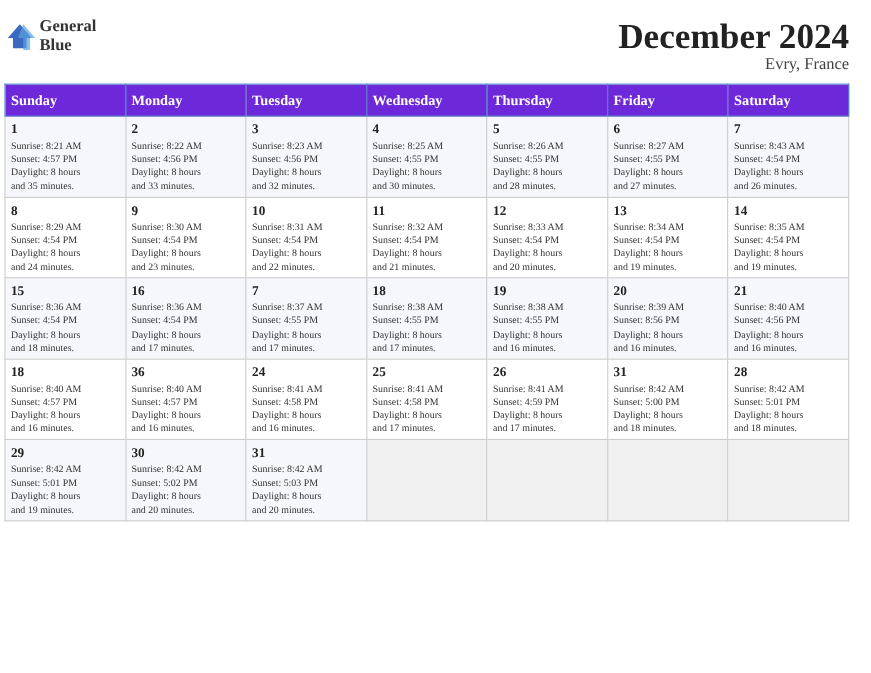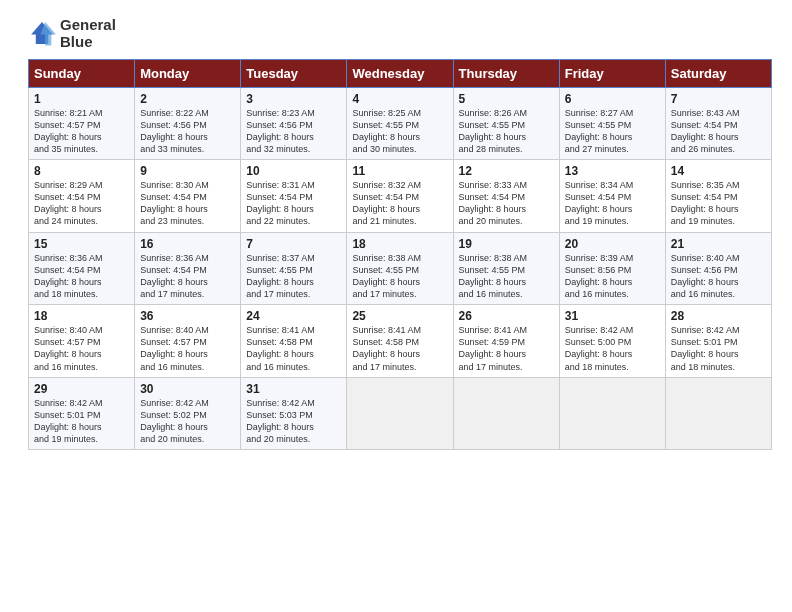--- a/index.html
+++ b/index.html
@@ -5,21 +5,22 @@
     * { box-sizing: border-box; margin: 0; padding: 0; }
     body {
       font-family: Arial, sans-serif;
       background: #fff;
       width: 792px;
       height: 612px;
       overflow: hidden;
     }
     .page {
       width: 792px;
-      padding: 16px 20px 10px 28px;
+      padding: 16px 20px 10px 4px;
+      font-family: Liberation Serif, serif;
     }
     .header-row {
       display: flex;
       justify-content: space-between;
       align-items: flex-start;
       margin-bottom: 8px;
     }
     .logo {
       display: flex;
       align-items: center;
@@ -50,21 +51,21 @@
     .calendar-subtitle {
       font-size: 15px;
       color: #444;
     }
     table {
       width: 100%;
       border-collapse: collapse;
       table-layout: fixed;
     }
     thead tr th {
-      background: #7f1d1d;
+      background: #6d28d9;
       color: #fff;
       font-size: 13px;
       font-weight: bold;
       padding: 6px 5px;
       text-align: left;
       border: 1px solid #5580cc;
     }
     tbody tr td {
       vertical-align: top;
       border: 1px solid #ccc;
@@ -105,20 +106,24 @@
       <svg class="logo-icon" viewBox="0 0 36 36">
         <rect x="0" y="0" width="36" height="36" fill="white"></rect>
         <polygon points="18,4 32,20 26,20 26,32 10,32 10,20 4,20" fill="#3a6abf"></polygon>
         <polygon points="22,4 36,20 30,20 30,34 22,34 22,20 16,20" fill="#5ba3e0" opacity="0.7"></polygon>
       </svg>
       <div class="logo-text">
         <span>General</span>
         <span>Blue</span>
       </div>
     </div>
+    <div class="title-block">
+      <div class="calendar-title">December 2024</div>
+      <div class="calendar-subtitle">Evry, France</div>
+    </div>
   </div>
 
   <table>
     <thead>
       <tr>
         <th>Sunday</th>
         <th>Monday</th>
         <th>Tuesday</th>
         <th>Wednesday</th>
         <th>Thursday</th>

